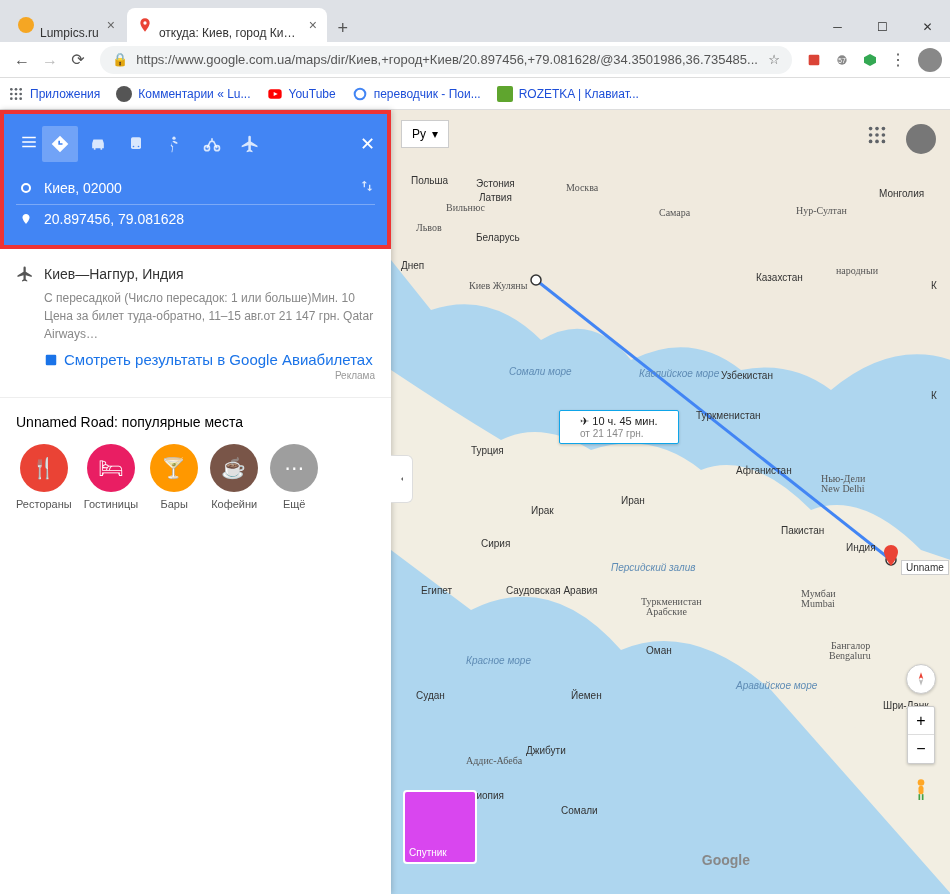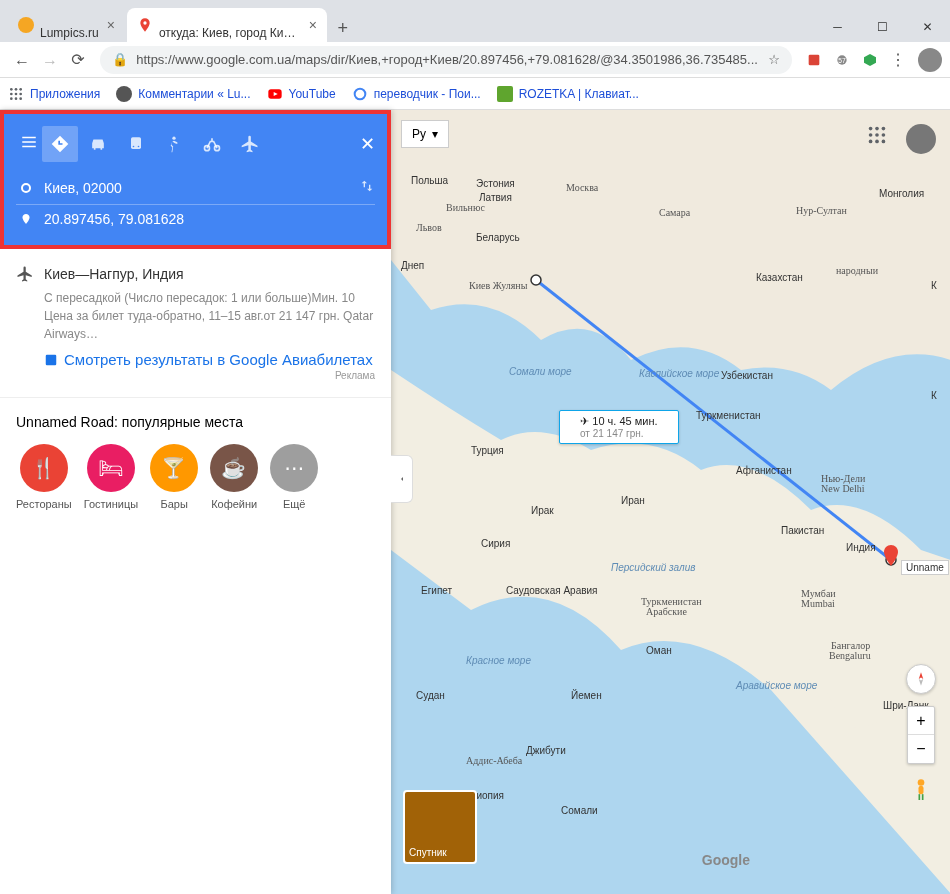--- a/index.html
+++ b/index.html
@@ -79,21 +79,21 @@
 .map-tr .mbtn { width: 26px; height: 26px; }
 .map-avatar { width: 30px; height: 30px; border-radius: 50%; background: #777; }
 
 .map-br-controls { position: absolute; right: 14px; bottom: 90px; display: flex; flex-direction: column; gap: 12px; align-items: center; }
 .compass { width: 30px; height: 30px; background: #fff; border-radius: 50%; border: 1px solid #ccc; display: flex; align-items: center; justify-content: center; box-shadow: 0 1px 3px rgba(0,0,0,.2); }
 .zoom { width: 28px; background: #fff; border: 1px solid #ccc; border-radius: 2px; box-shadow: 0 1px 3px rgba(0,0,0,.2); }
 .zoom div { height: 28px; display: flex; align-items: center; justify-content: center; }
 .zoom div:first-child { border-bottom: 1px solid #ddd; }
 .pegman { width: 28px; height: 28px; display: flex; align-items: center; justify-content: center; }
 
-.sat-thumb { position: absolute; left: 403px; bottom: 30px; width: 74px; height: 74px; background: #a16207; border: 2px solid #fff; border-radius: 4px; color: #fff; font-size: 10px; display: flex; align-items: flex-end; padding: 4px; }
+.sat-thumb { position: absolute; left: 403px; bottom: 30px; width: 74px; height: 74px; background: #d946ef; border: 2px solid #fff; border-radius: 4px; color: #fff; font-size: 10px; display: flex; align-items: flex-end; padding: 4px; }
 
 .map-footer { position: absolute; bottom: 0; left: 391px; right: 0; height: 22px; background: rgba(255,255,255,.7); font-size: 9px; color: #555; display: flex; align-items: center; justify-content: space-between; padding: 0 10px; }
 .map-footer span { margin: 0 6px; }
 .google-logo { position: absolute; bottom: 26px; right: 200px; font-size: 14px; font-weight: bold; color: #888; font-family: sans-serif; }
 </style>
 </head>
 <body>
 
 <div class="titlebar">
   <div class="tab">

